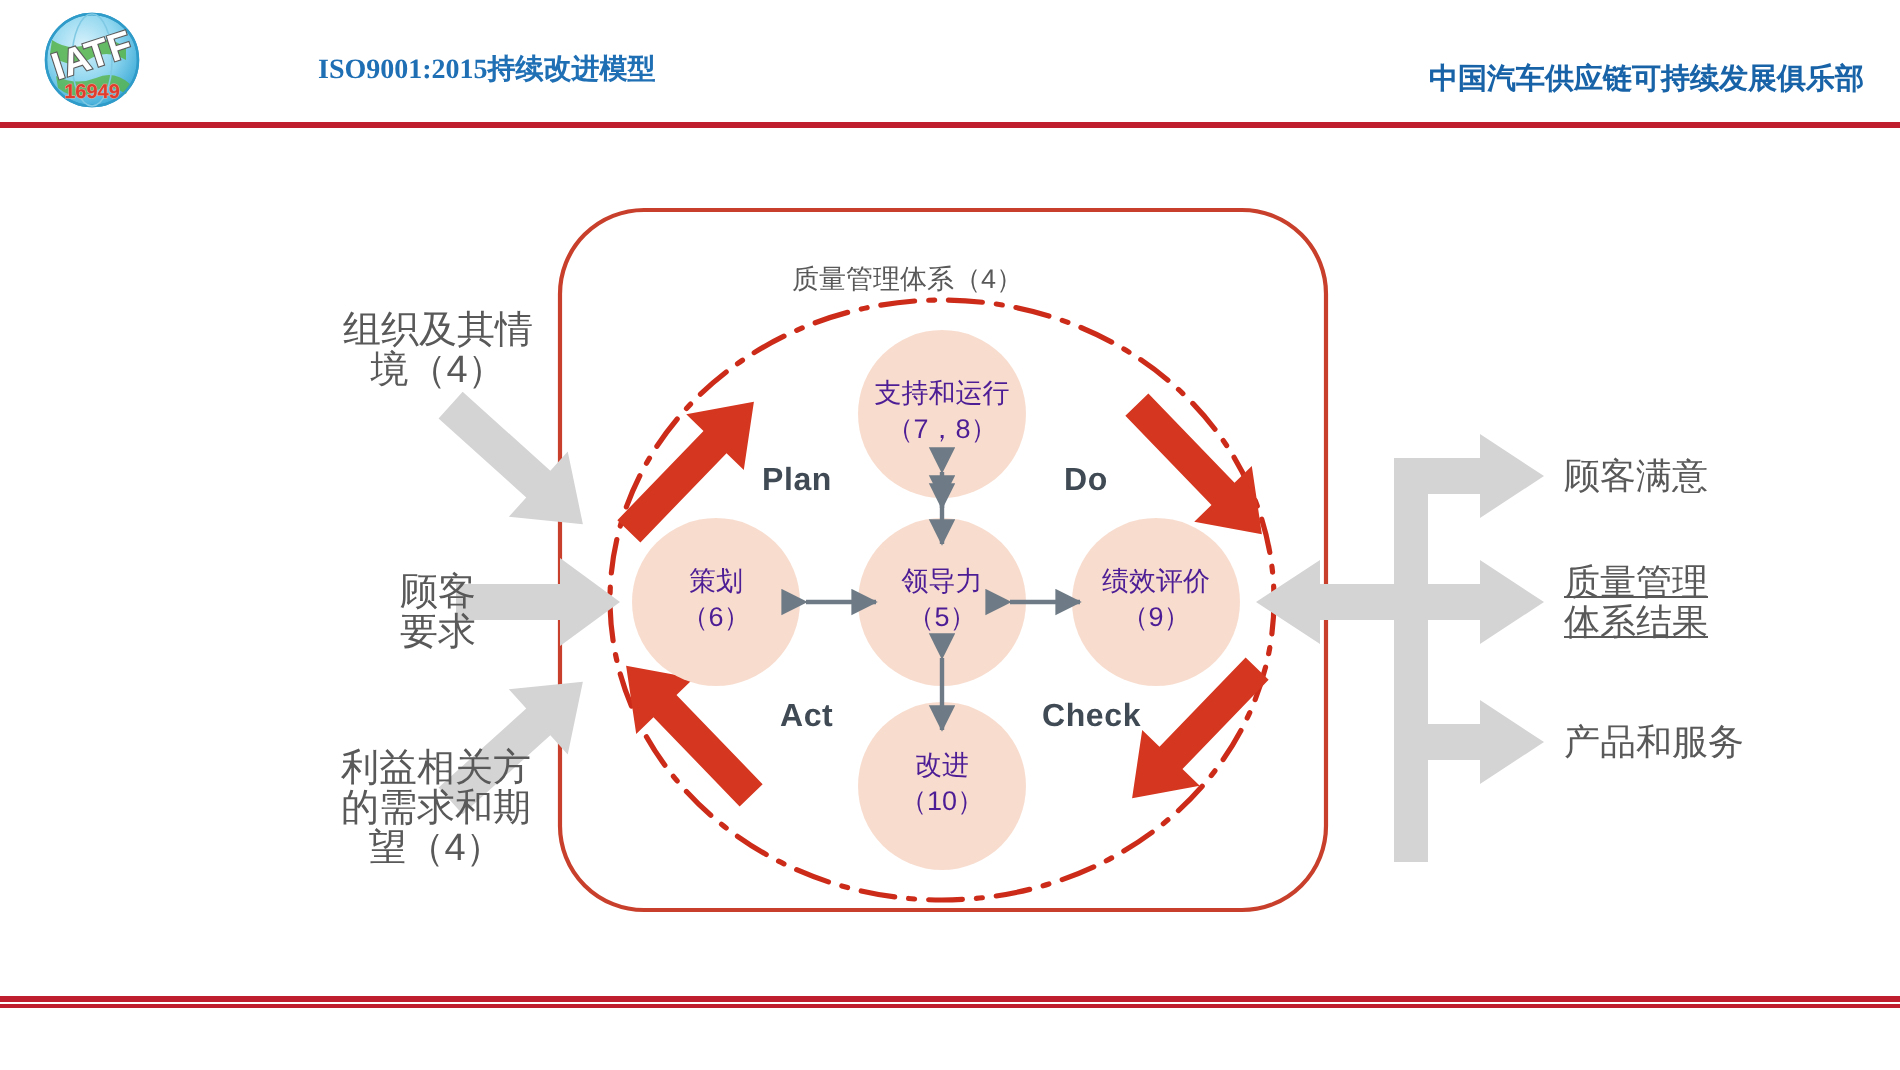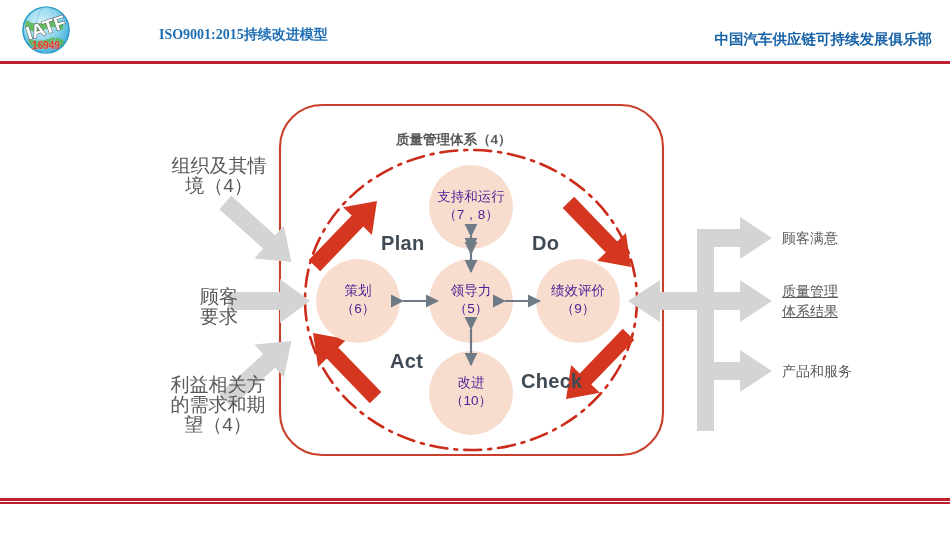--- a/index.html
+++ b/index.html
@@ -37,28 +37,28 @@
 
   .lbl {
     position:absolute; color:#595959; font-size:19px; line-height:20px;
     text-align:center; white-space:pre-line;
   }
   .node-txt {
     position:absolute; color:#4c1d95; font-size:13.5px; line-height:18px;
     text-align:center; width:120px; white-space:pre-line;
   }
   .pdca {
-    position:absolute; color:#3F4A55; font-size:20px; font-weight:bold;
+    position:absolute; color:#3F4A55; font-size:16px; font-weight:bold;
     letter-spacing:0.3px;
   }
   .qms-title {
-    position:absolute; color:#595959; font-size:13.5px; white-space:nowrap;font-weight:bold;
+    position:absolute; color:#595959; font-size:13.5px; white-space:nowrap;
   }
   .out-lbl {
-    position:absolute; color:#595959; font-size:14px; line-height:20px;
+    position:absolute; color:#595959; font-size:18px; line-height:20px;
     text-align:center; white-space:pre-line;
   }
 </style>
 </head>
 <body>
 
 <div id="slide">
 
   <div id="logo">
     <svg width="64" height="52" viewBox="0 0 64 52">
@@ -167,21 +167,21 @@
     <div class="node-txt" style="left:411px; top:216px;">领导力
 （5）</div>
     <div class="node-txt" style="left:518px; top:216px;">绩效评价
 （9）</div>
     <div class="node-txt" style="left:411px; top:308px;">改进
 （10）</div>
 
     <div class="pdca" style="left:381px; top:166px;">Plan</div>
     <div class="pdca" style="left:532px; top:166px;">Do</div>
     <div class="pdca" style="left:390px; top:284px;">Act</div>
-    <div class="pdca" style="left:521px; top:284px;margin-top:20px;">Check</div>
+    <div class="pdca" style="left:521px; top:284px;">Check</div>
 
     <div class="lbl" style="left:164px; top:90px; width:110px;">组织及其情
 境（4）</div>
     <div class="lbl" style="left:183px; top:221px; width:72px;">顾客
 要求</div>
     <div class="lbl" style="left:162px; top:309px; width:112px;">利益相关方
 的需求和期
 望（4）</div>
 
     <div class="out-lbl" style="left:782px; top:162px;">顾客满意</div>

